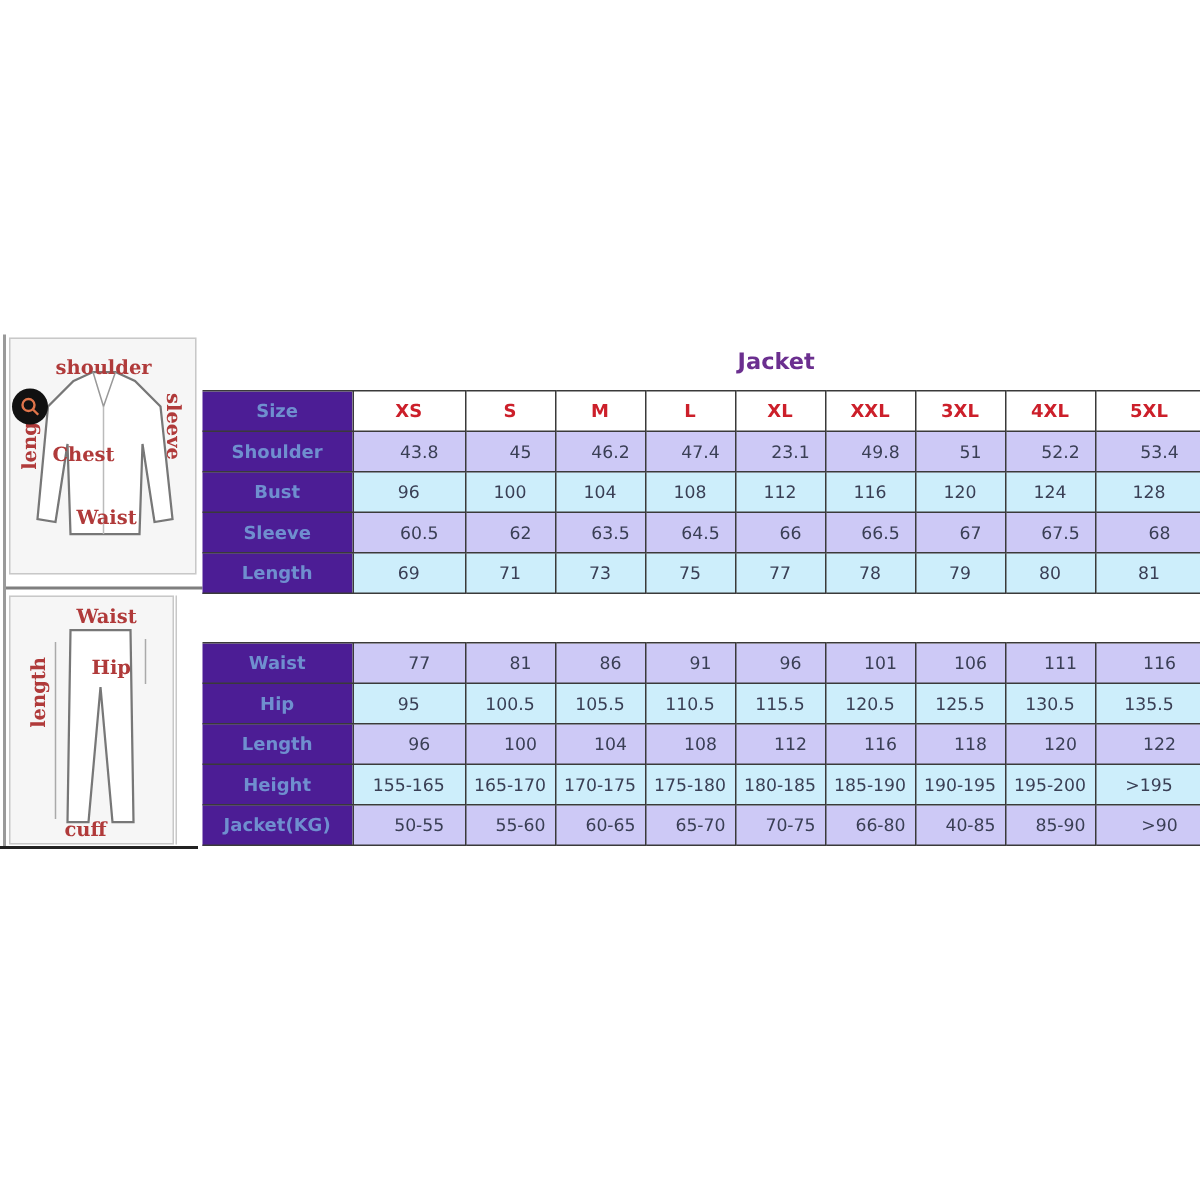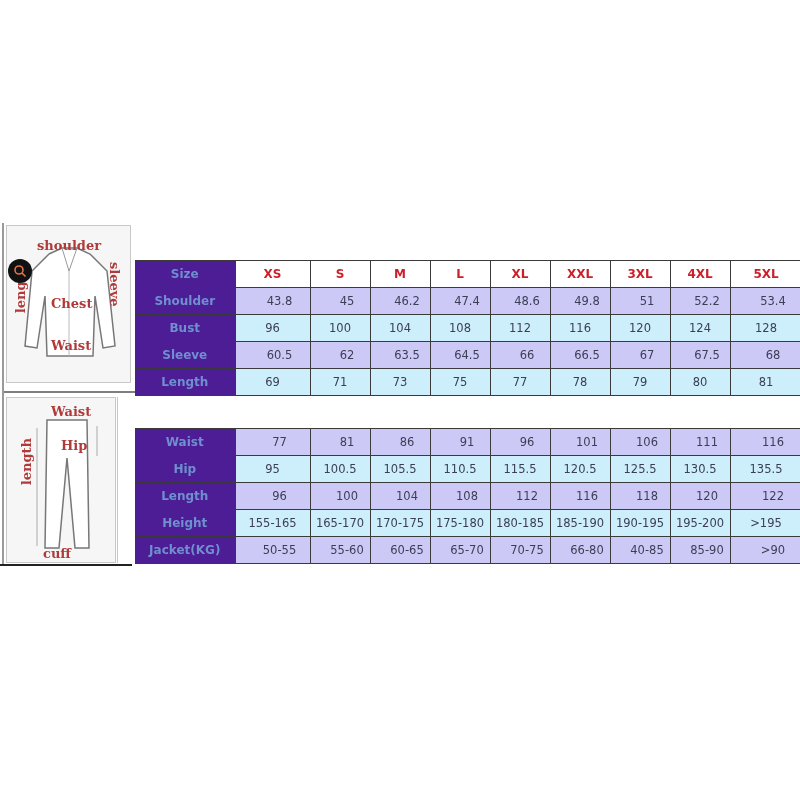--- a/index.html
+++ b/index.html
@@ -34,21 +34,21 @@
   <div class="left-panel">
     <div class="img-box jacket-img">
       <svg class="figure" width="125" height="158" viewBox="0 0 125 158">
         <path d="M42 28 L55 22 L70 22 L83 28 L100 45 L108 120 L96 122 L88 70 L86 130 L40 130 L38 70 L30 122 L18 120 L25 45 Z" fill="#ffffff" stroke="#777" stroke-width="1.5"></path>
         <path d="M55 22 L62 45 L70 22" fill="none" stroke="#999" stroke-width="1"></path>
         <line x1="62" y1="45" x2="62" y2="130" stroke="#bbb" stroke-width="1"></line>
       </svg>
       <span class="fig-label" style="left:30px;top:12px;">shoulder</span>
       <span class="fig-label vert" style="left:100px;top:36px;">sleeve</span>
       <span class="fig-label vert" style="left:6px;top:40px;transform:rotate(180deg);">length</span>
-      <span class="fig-label" style="left:44px;top:70px;">Chest</span>
+      <span class="fig-label" style="left:28px;top:70px;">Chest</span>
       <span class="fig-label" style="left:44px;top:112px;">Waist</span>
       <div class="zoom-btn">
         <svg width="14" height="14" viewBox="0 0 14 14">
           <circle cx="6" cy="6" r="4" fill="none" stroke="#e0744a" stroke-width="1.6"></circle>
           <line x1="9" y1="9" x2="12.5" y2="12.5" stroke="#e0744a" stroke-width="1.6"></line>
         </svg>
       </div>
     </div>
     <div class="divider-h" style="top:168px;width:131px;"></div>
     <div class="img-box pant-img">
@@ -60,20 +60,21 @@
       <span class="fig-label" style="left:44px;top:6px;">Waist</span>
       <span class="fig-label" style="left:54px;top:40px;">Hip</span>
       <span class="fig-label vert" style="left:12px;top:40px;transform:rotate(180deg);">length</span>
       <span class="fig-label" style="left:36px;top:148px;">cuff</span>
     </div>
     <div class="pant-img-side"></div>
   </div>
   <div class="divider-h" style="top:341px;width:132px;background:#222;"></div>
 
   <div class="tables">
+    <div class="section-title" style="top:9px;">Jacket</div>
 
     <table class="grid" style="top:37px;">
       <colgroup>
         <col class="col-label">
           <col class="col-a">
           <col class="col-b">
           <col class="col-b">
           <col class="col-b">
           <col class="col-b">
           <col class="col-b">
@@ -93,21 +94,21 @@
         <td class="size">3XL</td>
         <td class="size">4XL</td>
         <td class="size">5XL</td>
       </tr>
       <tr class="purple">
         <td class="label">Shoulder</td>
         <td class="val">43.8</td>
         <td class="val">45</td>
         <td class="val">46.2</td>
         <td class="val">47.4</td>
-        <td class="val">48.6</td>
+        <td class="val">23.1</td>
         <td class="val">49.8</td>
         <td class="val">51</td>
         <td class="val">52.2</td>
         <td class="val">53.4</td>
       </tr>
       <tr class="cyan">
         <td class="label">Bust</td>
         <td class="val">96</td>
         <td class="val">100</td>
         <td class="val">104</td>

